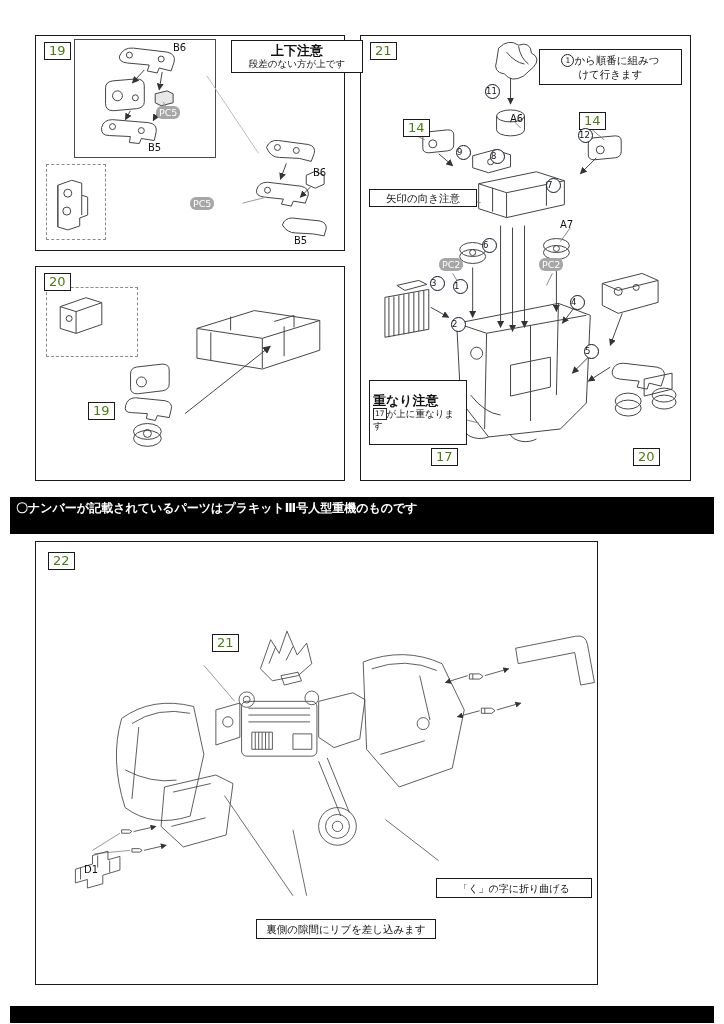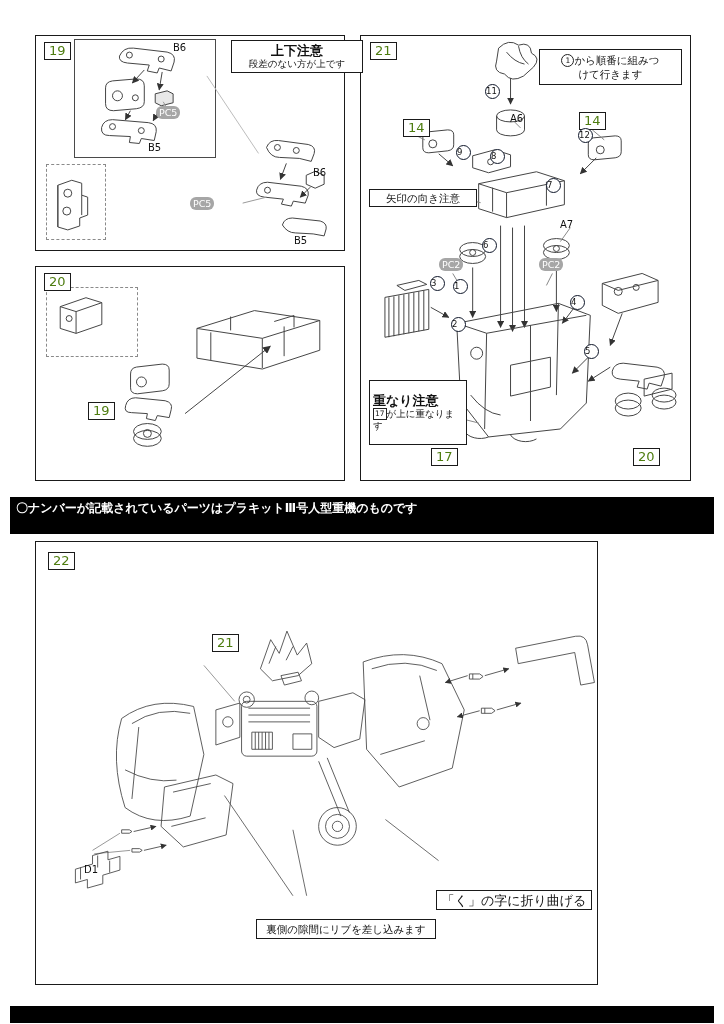--- a/index.html
+++ b/index.html
@@ -269,19 +269,19 @@
         <path d="M52,344 l0,14 M72,330 v14 M86,336 v14"></path>
         <line x1="470" y1="336" x2="408" y2="288" stroke="#555"></line>
         <line x1="300" y1="377" x2="220" y2="260" stroke="#555"></line>
         <line x1="316" y1="377" x2="300" y2="300" stroke="#555"></line>
         <line x1="196" y1="108" x2="232" y2="150" stroke="#888"></line>
       </g>
     </svg>
     <div class="numbox" style="left:12px;top:10px;">22</div>
     <div class="numbox" style="left:176px;top:92px;">21</div>
     <span class="partlabel" style="left:48px;top:322px;">D1</span>
-    <div class="notebox" style="left:400px;top:348px;width:156px;height:20px;line-height:19px;font-size:13px;">「く」の字に折り曲げる</div>
+    <div class="notebox" style="left:400px;top:336px;width:156px;height:20px;line-height:19px;font-size:10px;">「く」の字に折り曲げる</div>
     <div class="notebox" style="left:220px;top:377px;width:180px;height:20px;line-height:19px;font-size:10.5px;">裏側の隙間にリブを差し込みます</div>
   </div>
 
   <div class="bar" style="left:10px;top:1006px;width:704px;height:17px;"></div>
 
 </div>
 
 </body></html>

